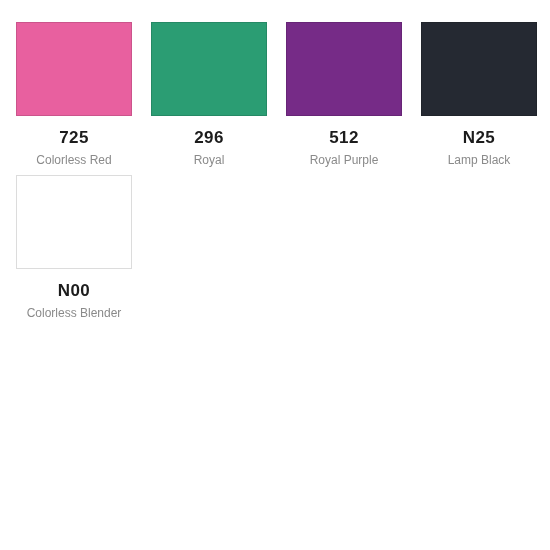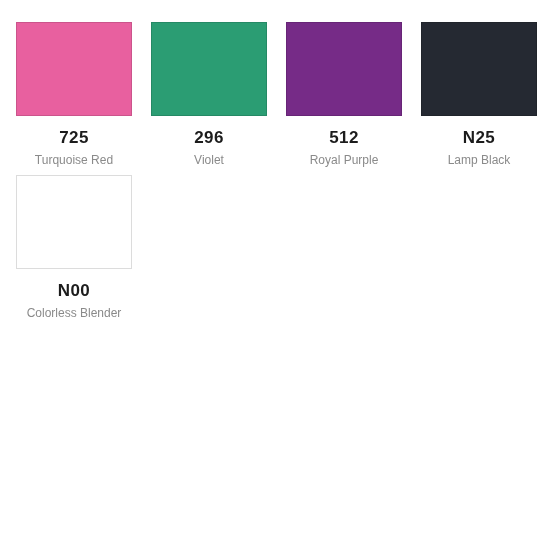--- a/index.html
+++ b/index.html
@@ -64,26 +64,26 @@
   }
 </style>
 </head>
 <body style="background: rgb(255, 255, 255);">
 
 <div class="chart">
   <div class="swatch-grid">
       <div class="swatch-cell">
         <div class="swatch-chip" style="background-color: rgb(232, 96, 159);"></div>
         <div class="swatch-code">725</div>
-        <div class="swatch-name">Turquoise Red</div>
+        <div class="swatch-name">Colorless Red</div>
       </div>
       <div class="swatch-cell">
         <div class="swatch-chip" style="background-color: rgb(43, 157, 115);"></div>
         <div class="swatch-code">296</div>
-        <div class="swatch-name">Violet</div>
+        <div class="swatch-name">Royal</div>
       </div>
       <div class="swatch-cell">
         <div class="swatch-chip" style="background-color: rgb(118, 43, 135);"></div>
         <div class="swatch-code">512</div>
         <div class="swatch-name">Royal Purple</div>
       </div>
       <div class="swatch-cell">
         <div class="swatch-chip" style="background-color: rgb(37, 41, 50);"></div>
         <div class="swatch-code">N25</div>
         <div class="swatch-name">Lamp Black</div>

